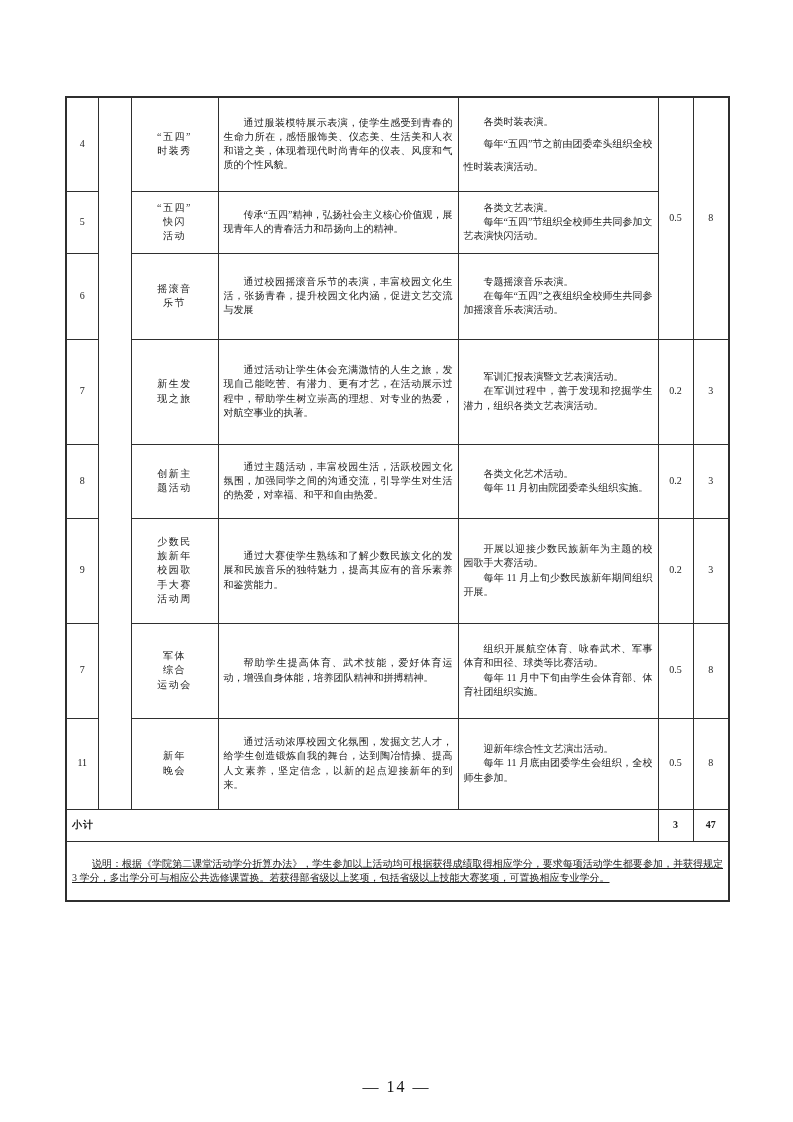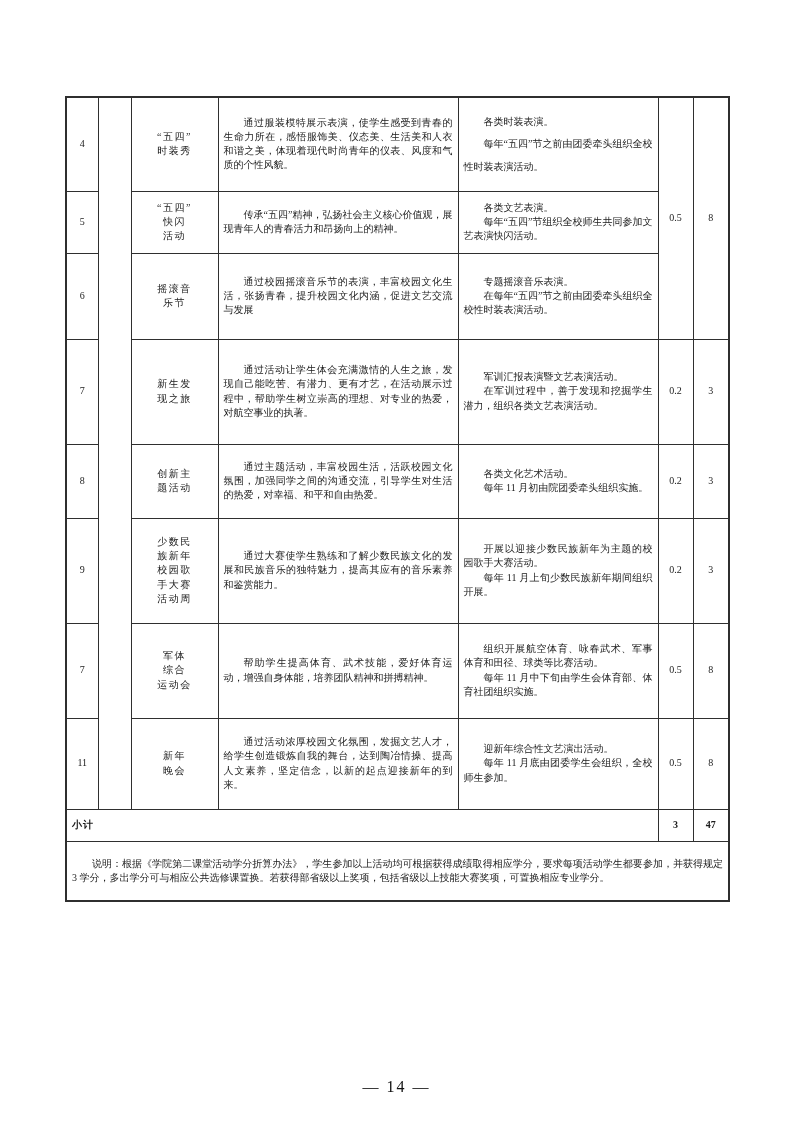--- a/index.html
+++ b/index.html
@@ -75,20 +75,21 @@
     font-size: 15px;
     padding: 2px 1px;
   }
   td.note {
     text-indent: 2em;
     text-align: justify;
     font-size: 13.8px;
     line-height: 1.52;
     padding: 4px 8px 6px 8px;
     vertical-align: top;
+    text-decoration: underline;
   }
   
   tr.h94  { height: 94px; }
   tr.h62  { height: 62px; }
   tr.h86  { height: 86px; }
   tr.h105 { height: 105px; }
   tr.h74  { height: 74px; }
   tr.h95  { height: 95px; }
   tr.h91  { height: 91px; }
   tr.h32  { height: 32px; }
@@ -147,21 +148,21 @@
       </td>
     </tr>
 
     <tr class="h86">
       <td class="num">6</td>
       <td class="name">摇滚音
 乐节</td>
       <td class="desc">通过校园摇滚音乐节的表演，丰富校园文化生活，张扬青春，提升校园文化内涵，促进文艺交流与发展</td>
       <td class="org">
         <p>专题摇滚音乐表演。</p>
-        <p>在每年“五四”节之前由团委牵头组织全校性时装表演活动。</p>
+        <p>在每年“五四”之夜组织全校师生共同参加摇滚音乐表演活动。</p>
       </td>
     </tr>
 
     <tr class="h105">
       <td class="num">7</td>
       <td class="name">新生发
 现之旅</td>
       <td class="desc">通过活动让学生体会充满激情的人生之旅，发现自己能吃苦、有潜力、更有才艺，在活动展示过程中，帮助学生树立崇高的理想、对专业的热爱，对航空事业的执著。</td>
       <td class="org">
         <p>军训汇报表演暨文艺表演活动。</p>

